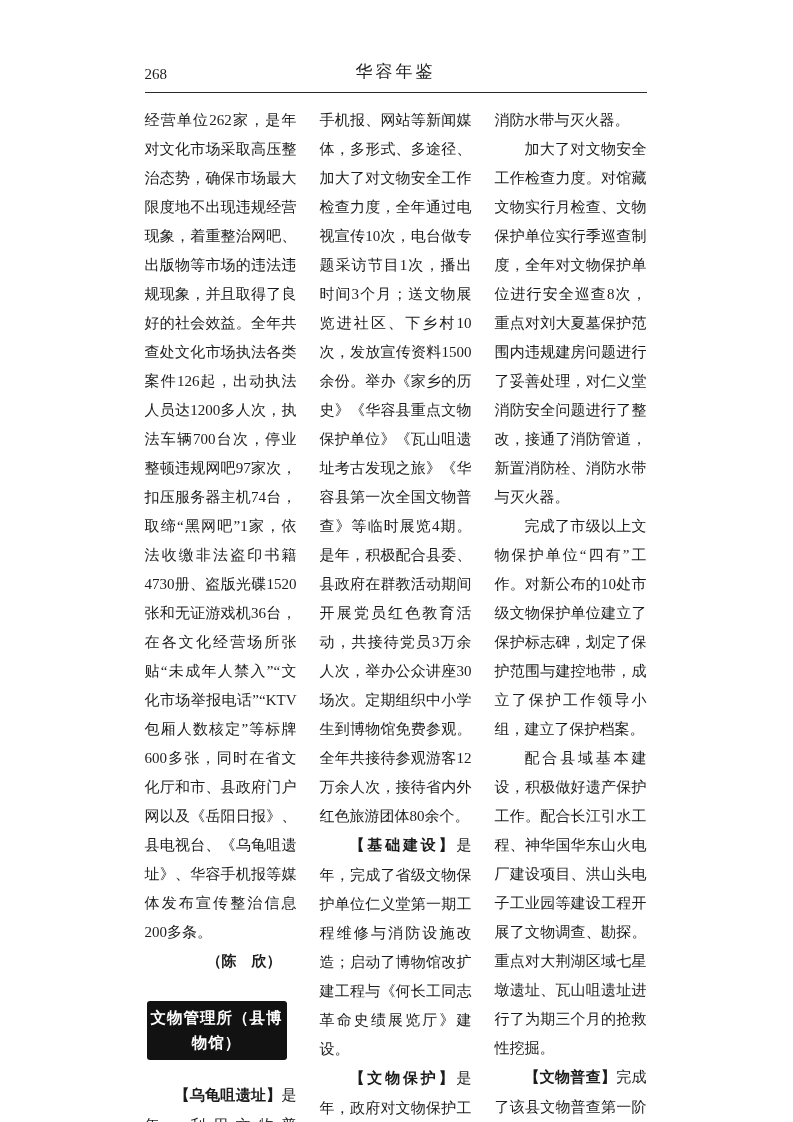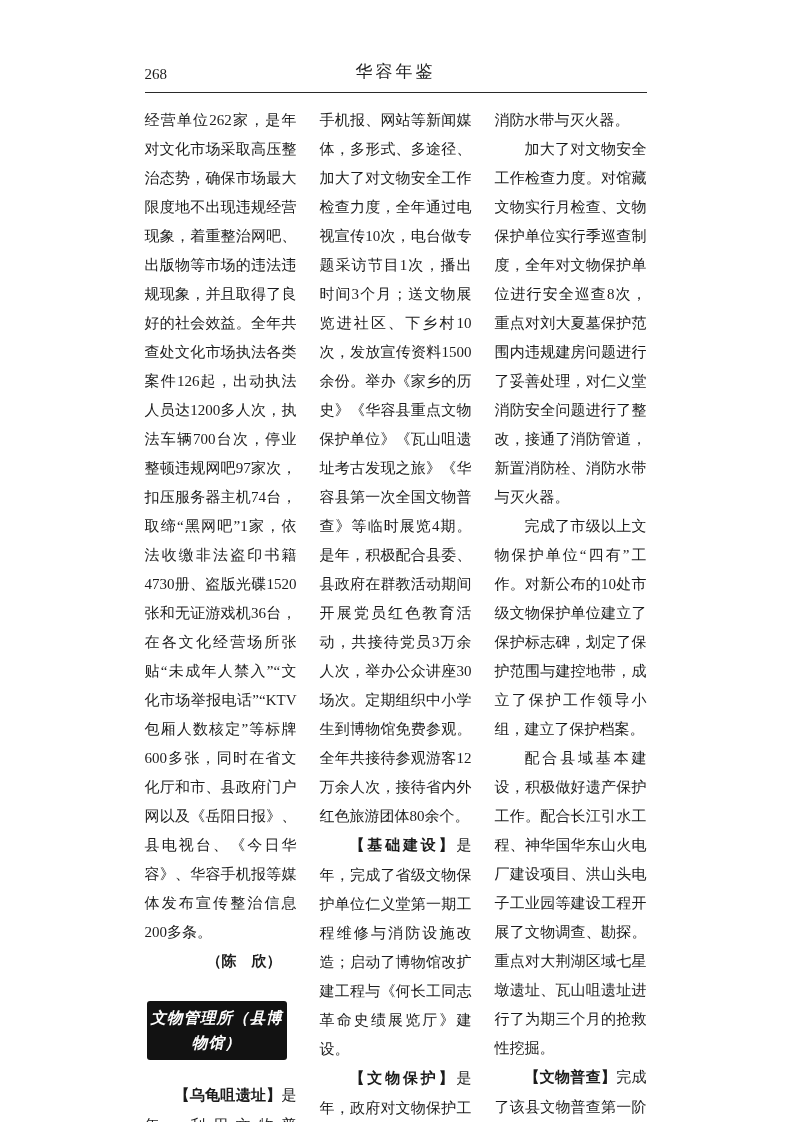--- a/index.html
+++ b/index.html
@@ -62,38 +62,37 @@
     text-align: center;
     margin: 25px 10px 21px 2px;
     padding: 4px 0 5px 0;
     border-radius: 3px;
     font-family: "Liberation Sans", "DejaVu Sans", sans-serif;
     font-weight: bold;
     font-size: 15.5px;
     line-height: 25px;
     letter-spacing: 1px;
     text-indent: 0;
-    font-style: italic;
   }
 </style>
 </head>
 <body>
 
 <div class="page">
 
   <header class="page-header">
     <span class="page-number">268</span>
     <span class="header-title">华容年鉴</span>
     <span class="header-spacer"></span>
   </header>
 
   <div class="columns">
 
     <div class="col">
-      <p class="para no-indent">经营单位262家，是年对文化市场采取高压整治态势，确保市场最大限度地不出现违规经营现象，着重整治网吧、出版物等市场的违法违规现象，并且取得了良好的社会效益。全年共查处文化市场执法各类案件126起，出动执法人员达1200多人次，执法车辆700台次，停业整顿违规网吧97家次，扣压服务器主机74台，取缔“黑网吧”1家，依法收缴非法盗印书籍4730册、盗版光碟1520张和无证游戏机36台，在各文化经营场所张贴“未成年人禁入”“文化市场举报电话”“KTV包厢人数核定”等标牌600多张，同时在省文化厅和市、县政府门户网以及《岳阳日报》、县电视台、《今日华容》、华容手机报等媒体发布宣传整治信息200多条。</p>
+      <p class="para no-indent">经营单位262家，是年对文化市场采取高压整治态势，确保市场最大限度地不出现违规经营现象，着重整治网吧、出版物等市场的违法违规现象，并且取得了良好的社会效益。全年共查处文化市场执法各类案件126起，出动执法人员达1200多人次，执法车辆700台次，停业整顿违规网吧97家次，扣压服务器主机74台，取缔“黑网吧”1家，依法收缴非法盗印书籍4730册、盗版光碟1520张和无证游戏机36台，在各文化经营场所张贴“未成年人禁入”“文化市场举报电话”“KTV包厢人数核定”等标牌600多张，同时在省文化厅和市、县政府门户网以及《岳阳日报》、县电视台、《乌龟咀遗址》、华容手机报等媒体发布宣传整治信息200多条。</p>
       <p class="author">（陈　欣）</p>
       <div class="section-box">
         <span>文物管理所（县博物馆）</span>
       </div>
       <p class="para"><span class="entry-label">【乌龟咀遗址】</span><span>是年，利用文物普查、“5·18”国际博物馆日、“中国文化遗产日”“文物法宣传周”等宣传日，通过广播、</span></p>
     </div>
 
     <div class="col">
       <p class="para no-indent">手机报、网站等新闻媒体，多形式、多途径、加大了对文物安全工作检查力度，全年通过电视宣传10次，电台做专题采访节目1次，播出时间3个月；送文物展览进社区、下乡村10次，发放宣传资料1500余份。举办《家乡的历史》《华容县重点文物保护单位》《瓦山咀遗址考古发现之旅》《华容县第一次全国文物普查》等临时展览4期。是年，积极配合县委、县政府在群教活动期间开展党员红色教育活动，共接待党员3万余人次，举办公众讲座30场次。定期组织中小学生到博物馆免费参观。全年共接待参观游客12万余人次，接待省内外红色旅游团体80余个。</p>
       <p class="para"><span class="entry-label">【基础建设】</span><span>是年，完成了省级文物保护单位仁义堂第一期工程维修与消防设施改造；启动了博物馆改扩建工程与《何长工同志革命史绩展览厅》建设。</span></p>

